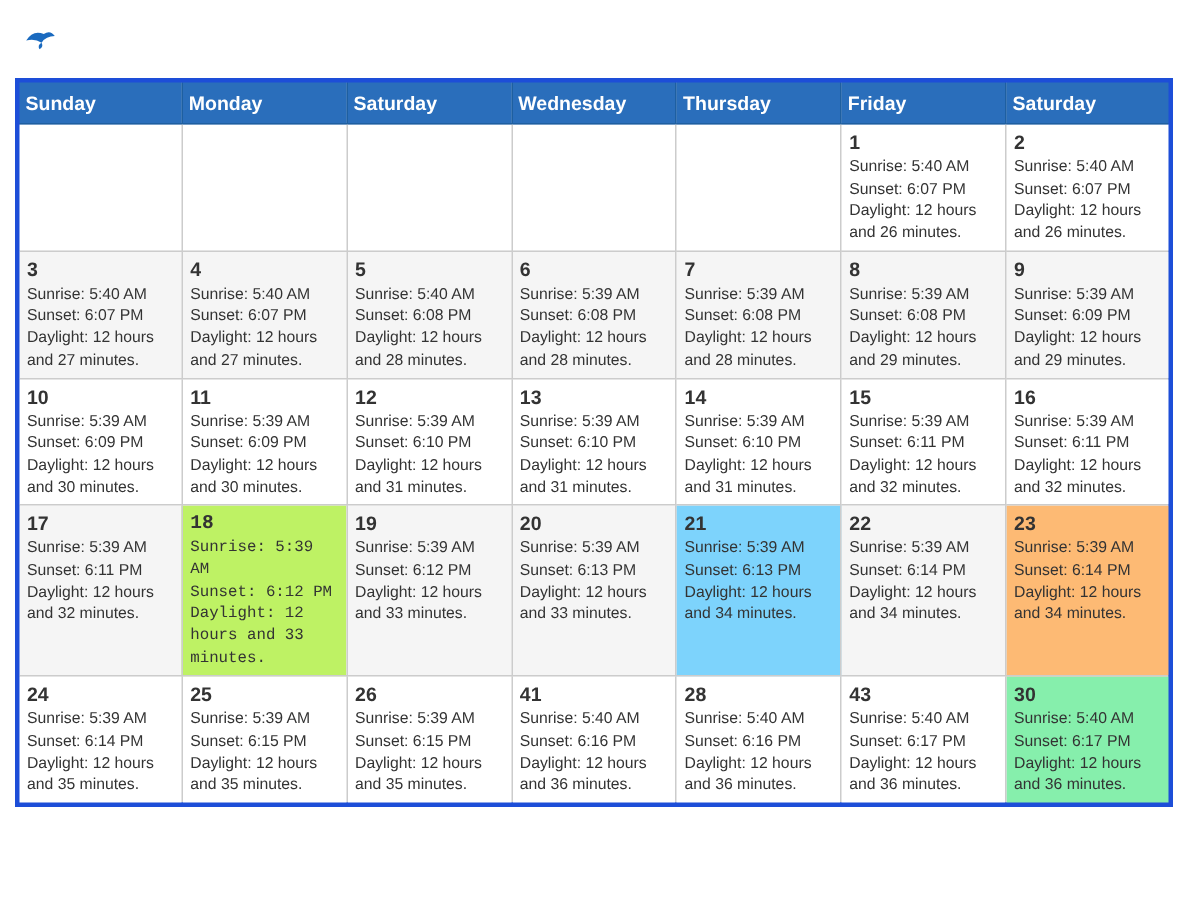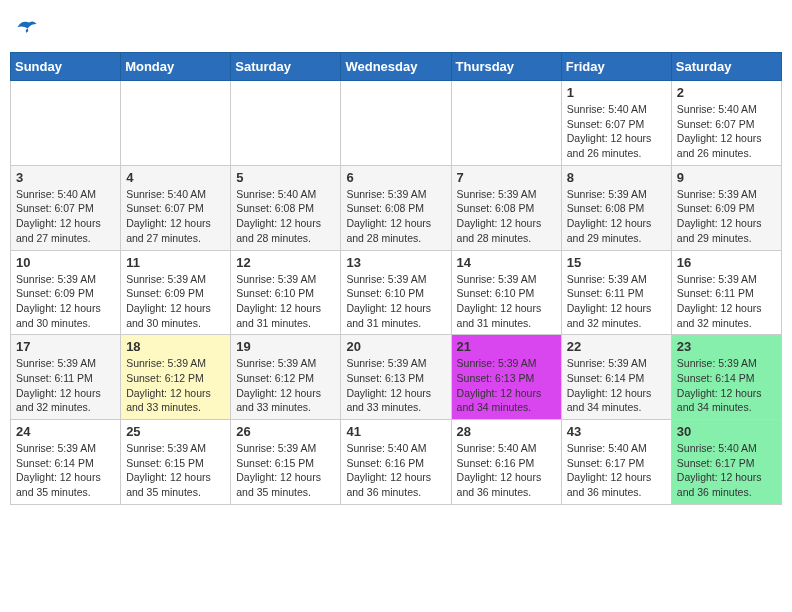--- a/index.html
+++ b/index.html
@@ -44,21 +44,21 @@
       font-weight: normal;
       color: #333;
     }
     .subtitle {
       font-size: 16px;
       color: #555;
     }
     .calendar {
       width: 100%;
       border-collapse: collapse;
-      border: 1px solid #1d4ed8;
+      border: 3px solid #1d4ed8;
     }
     .calendar th {
       background-color: #2a6ebb;
       color: #fff;
       font-size: 13px;
       font-weight: bold;
       padding: 6px 4px;
       border: 1px solid #1e5fa0;
       text-align: left;
     }
@@ -233,51 +233,51 @@
 Daylight: 12 hours and 32 minutes.</div>
         </td>
       </tr>
       <tr>
         <td style="background-color: rgb(245, 245, 245);">
           <span class="day-number">17</span>
           <div class="day-info" style="white-space: pre-line;">Sunrise: 5:39 AM
 Sunset: 6:11 PM
 Daylight: 12 hours and 32 minutes.</div>
         </td>
-        <td style="background-color: #fef9c3;">
+        <td style="background-color: #bef264; font-family: Liberation Mono, monospace;">
           <span class="day-number">18</span>
           <div class="day-info" style="white-space: pre-line;">Sunrise: 5:39 AM
 Sunset: 6:12 PM
 Daylight: 12 hours and 33 minutes.</div>
         </td>
         <td style="background-color: rgb(245, 245, 245); margin-left: 38px;">
           <span class="day-number">19</span>
           <div class="day-info" style="white-space: pre-line;">Sunrise: 5:39 AM
 Sunset: 6:12 PM
 Daylight: 12 hours and 33 minutes.</div>
         </td>
         <td style="background-color: rgb(245, 245, 245);">
           <span class="day-number">20</span>
           <div class="day-info" style="white-space: pre-line;">Sunrise: 5:39 AM
 Sunset: 6:13 PM
 Daylight: 12 hours and 33 minutes.</div>
         </td>
-        <td style="background-color: #d946ef;">
+        <td style="background-color: #7dd3fc;">
           <span class="day-number">21</span>
           <div class="day-info" style="white-space: pre-line;">Sunrise: 5:39 AM
 Sunset: 6:13 PM
 Daylight: 12 hours and 34 minutes.</div>
         </td>
         <td style="background-color: rgb(245, 245, 245);">
           <span class="day-number">22</span>
           <div class="day-info" style="white-space: pre-line;">Sunrise: 5:39 AM
 Sunset: 6:14 PM
 Daylight: 12 hours and 34 minutes.</div>
         </td>
-        <td style="background-color: #86efac;">
+        <td style="background-color: #fdba74;">
           <span class="day-number">23</span>
           <div class="day-info" style="white-space: pre-line;">Sunrise: 5:39 AM
 Sunset: 6:14 PM
 Daylight: 12 hours and 34 minutes.</div>
         </td>
       </tr>
       <tr>
         <td style="background-color: rgb(255, 255, 255);">
           <span class="day-number">24</span>
           <div class="day-info" style="white-space: pre-line;">Sunrise: 5:39 AM

